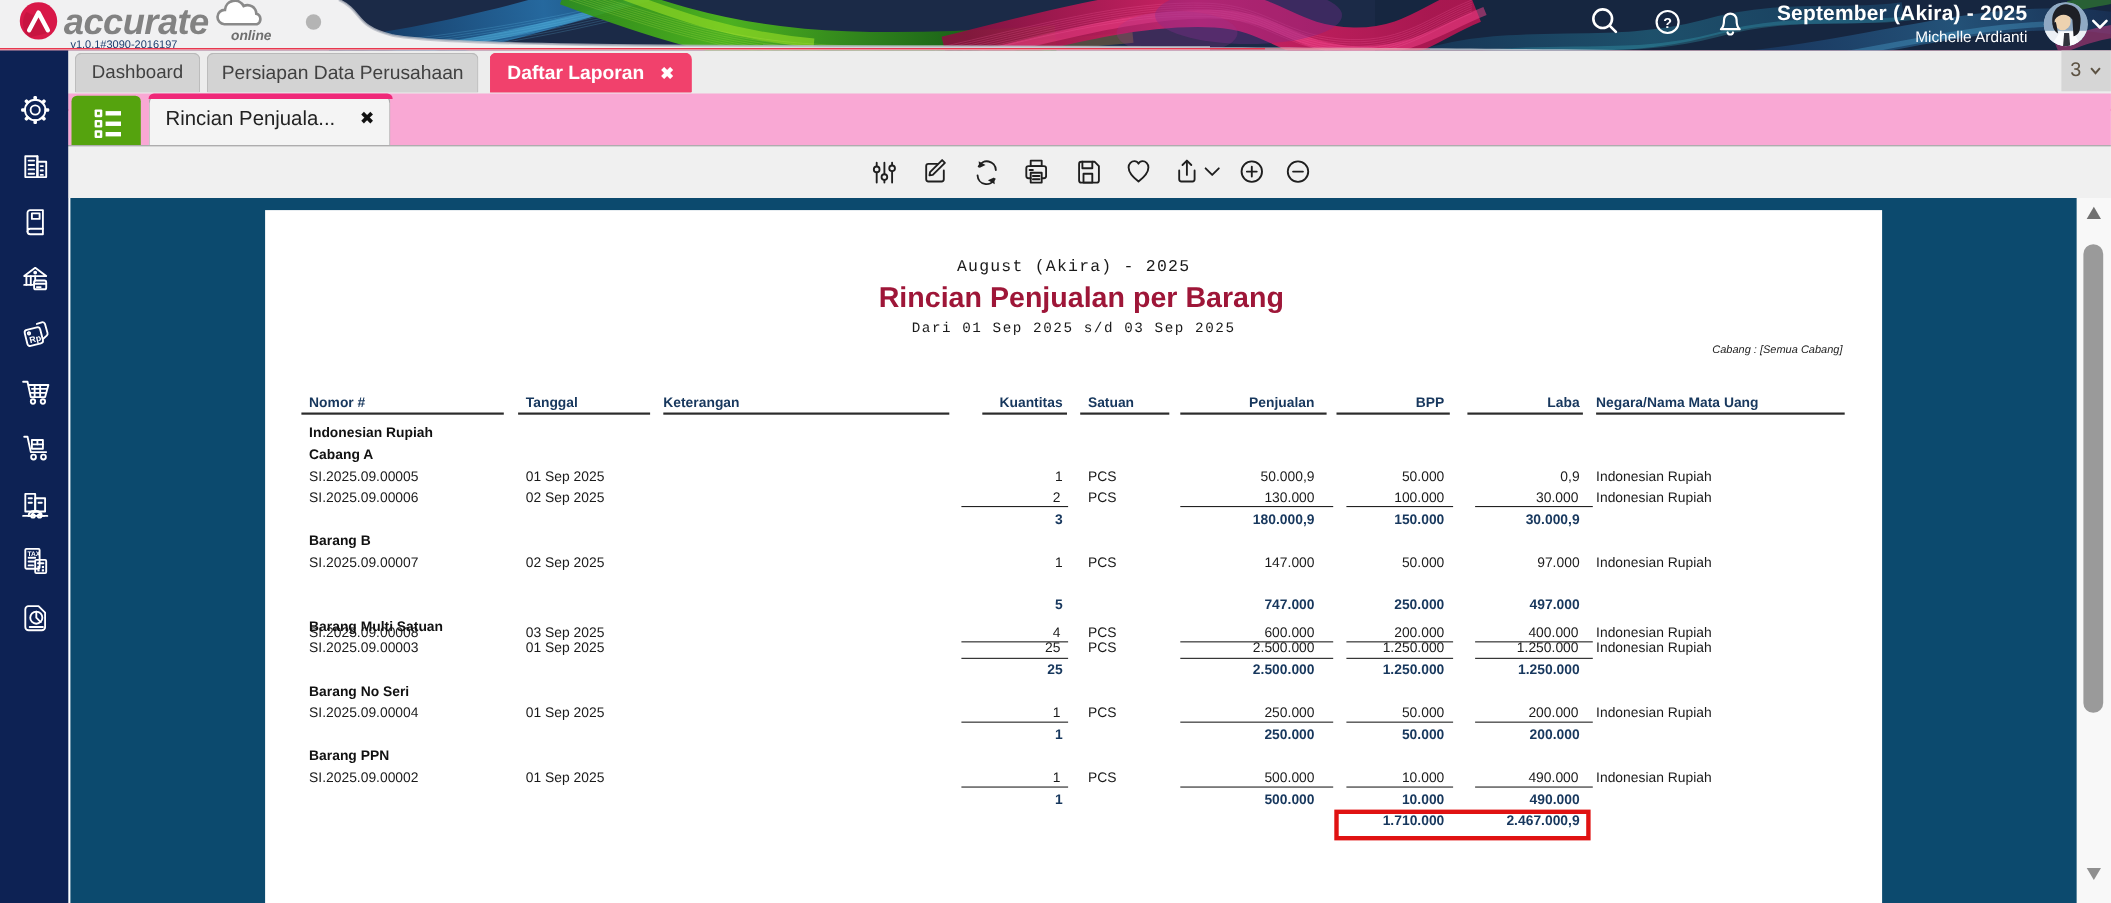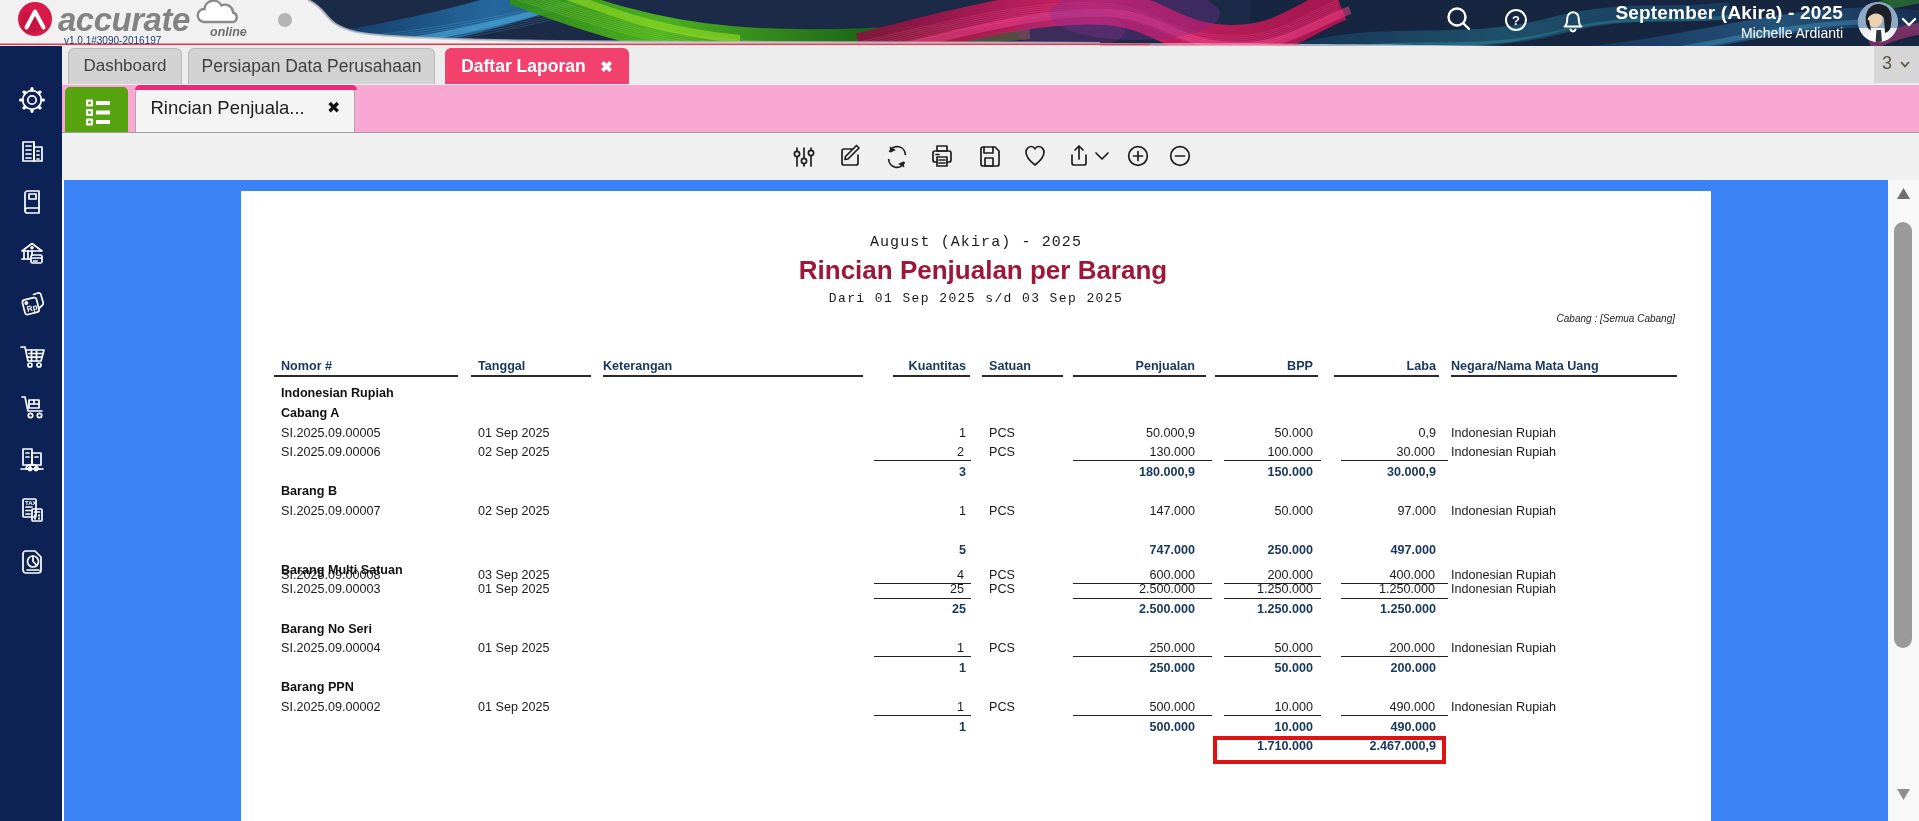--- a/index.html
+++ b/index.html
@@ -20,21 +20,21 @@
   #row2 { position:absolute; left:62px; top:84.5px; width:1857px; height:47.5px; background:#f9a8d4;padding-left:26px; }
   #greenbtn { position:absolute; left:2.5px; top:2px; width:63.5px; height:45px; background:#55a30e; border-radius:5px 5px 0 0; }
   #subtab { position:absolute; left:72.5px; top:0.5px; width:220px; height:46.5px; background:#f4f4f4; border:1px solid #ababab; border-bottom:none; border-radius:9px 9px 0 0; }
   #subtab .topbar { position:absolute; left:-1px; top:-1px; width:222px; height:5px; background:#ef2878; border-radius:9px 9px 0 0; }
   #subtab .ttl { position:absolute; left:15px; top:11px; font-size:18.5px; color:#222; }
   #subtab .x { position:absolute; right:13px; top:12px; font-size:16px; color:#111; }
   
   #toolbar { position:absolute; left:0px; top:132px; width:1919px; height:48px; background:#f0f0f0; border-top:1px solid #9d9d9d; }
   #toolbar svg { position:absolute; top:0; }
   
-  #content { position:absolute; left:62px; top:180px; width:1826px; height:641px; background:#3b82f6; border-left:2px solid #fff; }
+  #content { position:absolute; left:62px; top:180px; width:1826px; height:641px; background:#0c4a6e; border-left:2px solid #fff; }
   #page { position:absolute; left:177px; top:11px; width:1470px; height:630px; background:#fff; }
   #scrollbar { position:absolute; left:1888px; top:180px; width:31px; height:641px; background:#f8f8f8; }
   #scrollbar .thumb { position:absolute; left:6px; top:42px; width:18px; height:426px; background:#9a9a9a; border-radius:9px; }
   
   .mono { font-family:"Liberation Mono", monospace; }
   #rep-line1 { position:absolute; left:0; top:44px; width:1470px; text-align:center; font-size:15px; line-height:16px; color:#1a1a1a; letter-spacing:1.1px; }
   #rep-title { position:absolute; left:7px; top:65px; width:1470px; text-align:center; font-size:26px; line-height:28px; font-weight:bold; color:#9e1638; }
   #rep-line2 { position:absolute; left:0; top:100px; width:1470px; text-align:center; font-size:13px; line-height:15px; color:#1a1a1a; letter-spacing:1.4px; }
   #rep-cabang { position:absolute; left:1234px; top:122px; width:200px; text-align:right; font-size:10px; font-style:italic; color:#222; }
   .trow { position:absolute; left:0; width:1470px; height:19.6px; line-height:19.6px; font-size:12.6px; color:#1a1a1a; }

